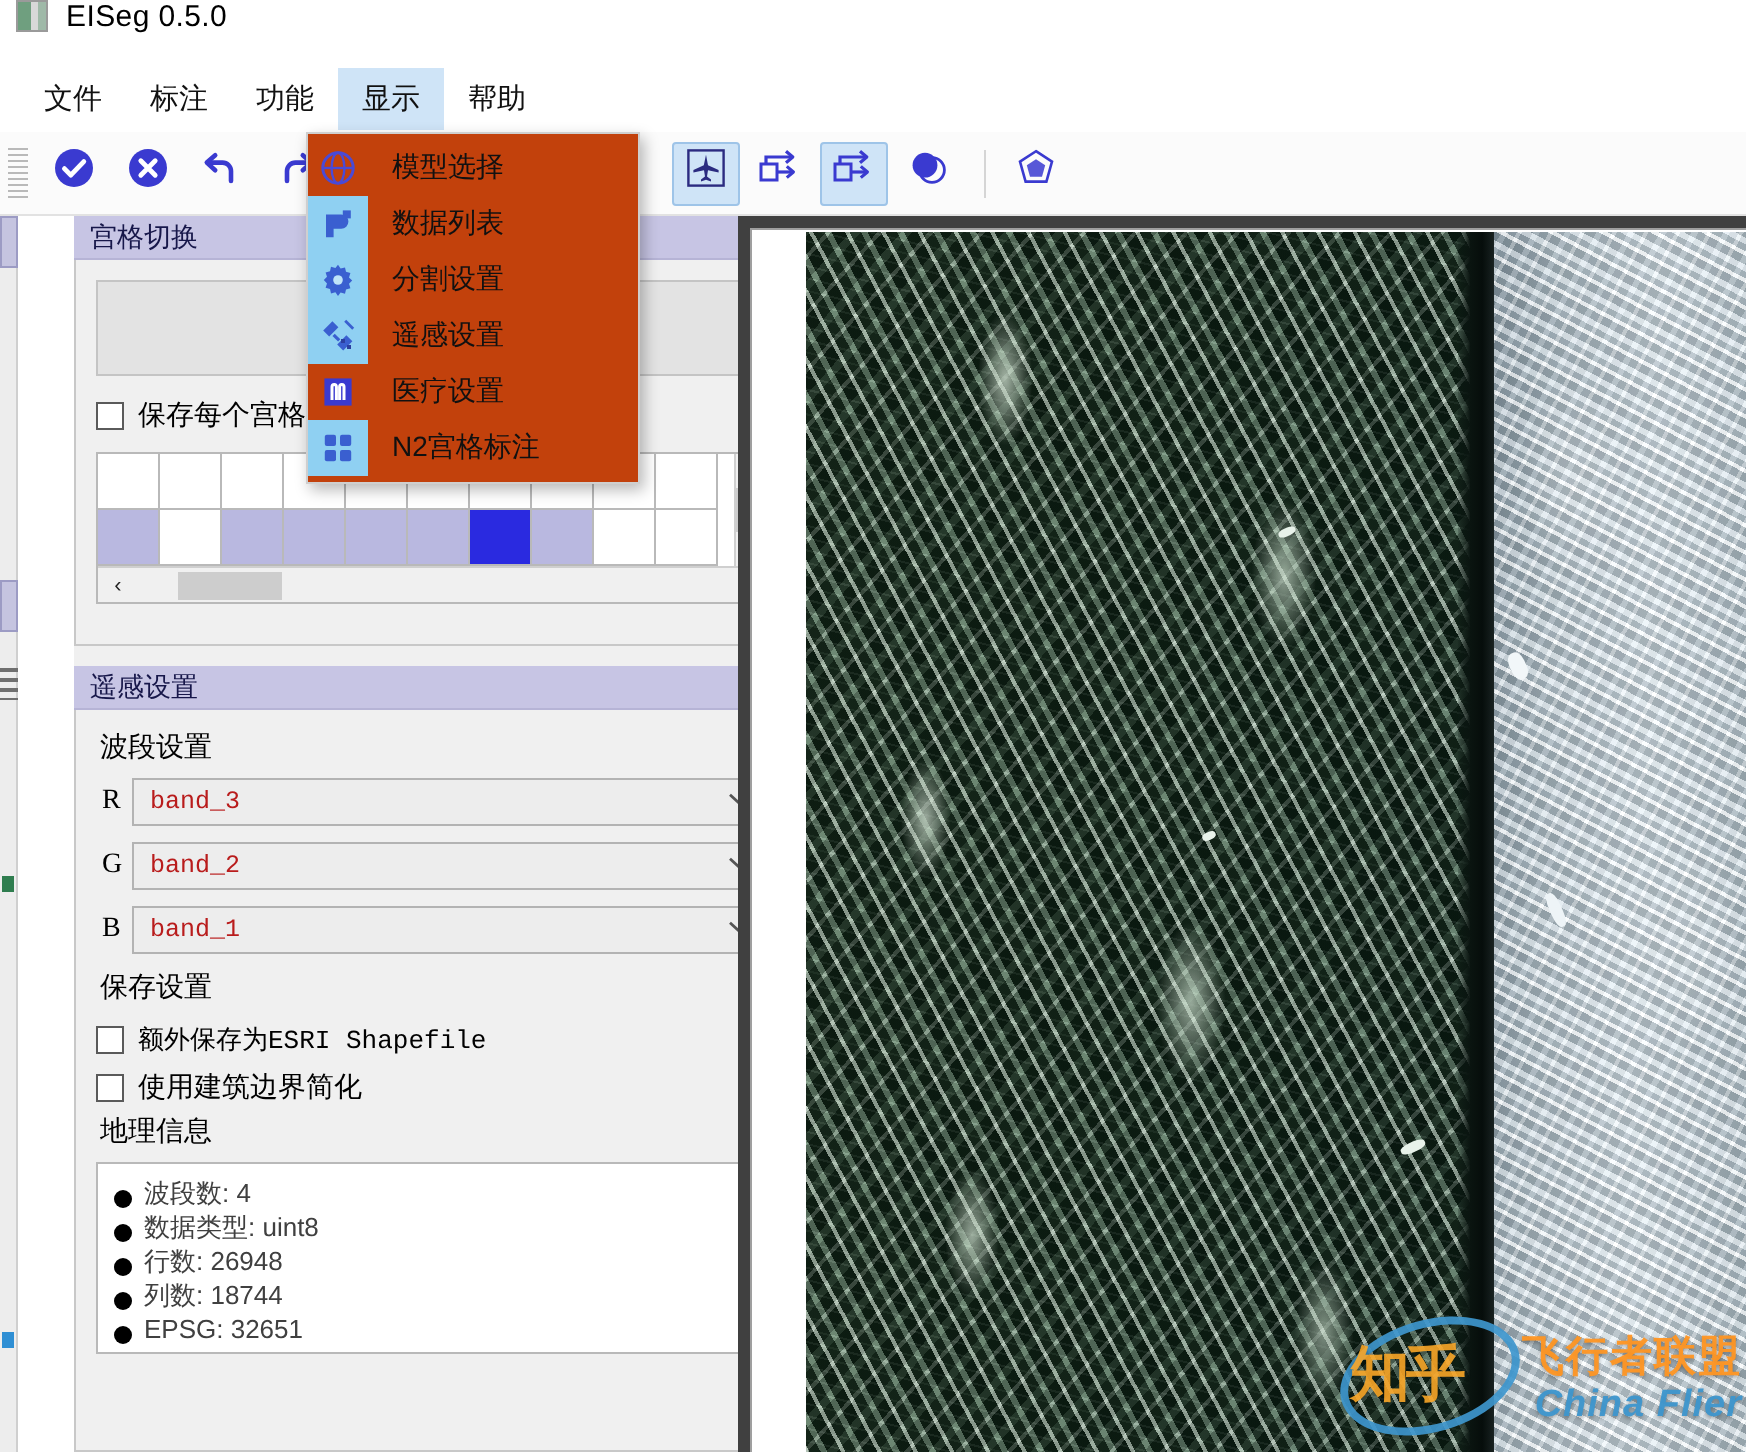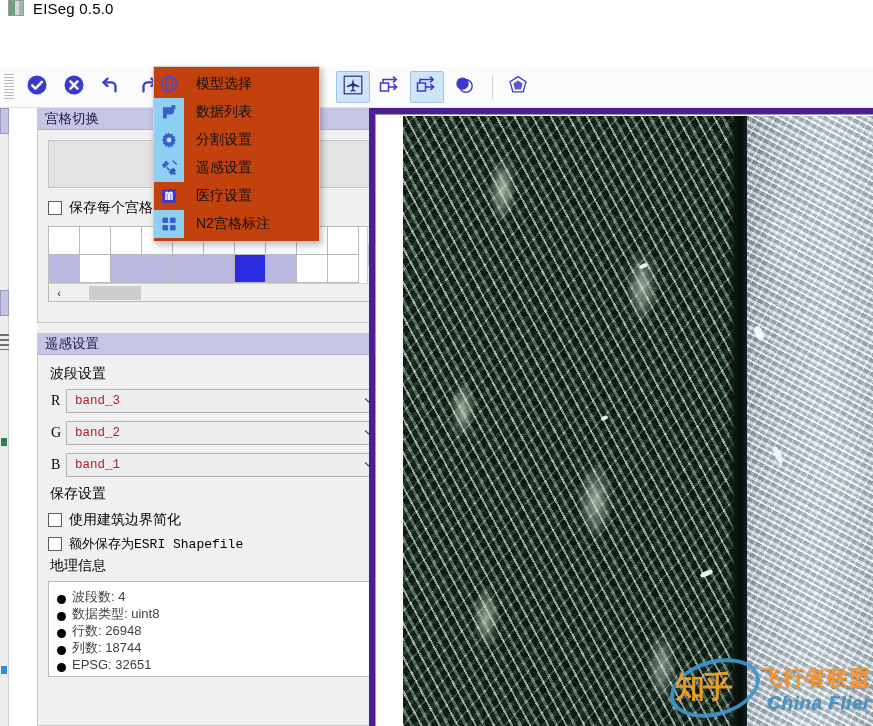--- a/index.html
+++ b/index.html
@@ -260,21 +260,21 @@
   .geo-bullet {
     width: 9px; height: 9px; border-radius: 50%;
     background: #000; flex: none;
     margin-right: 6px; position: relative; top: -1px;
   }
 
   
   #canvas-area {
     position: absolute; left: 369px; top: 108px;
     width: 504px; height: 618px;
-    background: #4c1d95;
+    background: #404040;
     padding: 6px 8px 0 6px;
   }
   #canvas-frame {
     width: 504px; height: 612px;
     background: #ffffff;
     border: 1px solid #9f9f9f;
     border-right: none; border-bottom: none;
     overflow: hidden;
     position: relative;
   }
@@ -399,20 +399,27 @@
 </head>
 <body>
 
 <div id="app">
 
   <div id="titlebar">
     <div id="title-icon"></div>
     <div id="title-text">EISeg 0.5.0</div>
   </div>
 
+  <div id="menubar">
+    <div class="menu-item">文件</div>
+    <div class="menu-item">标注</div>
+    <div class="menu-item">功能</div>
+    <div class="menu-item active">显示</div>
+    <div class="menu-item">帮助</div>
+  </div>
 
   <div id="toolbar">
     <div id="tb-grip"></div>
 
     <div class="tb-btn">
       <span>
         <svg width="22" height="22" viewBox="0 0 22 22">
           <circle cx="11" cy="11" r="9.5" fill="#3a3ad0"></circle>
           <path d="M6.2 11.3l3.2 3.3 6.5-6.8" stroke="#fff" stroke-width="2.4" fill="none" stroke-linecap="round" stroke-linejoin="round"></path>
         </svg>
@@ -628,26 +635,26 @@
                   <path d="M1 1.4l5.5 5 5.5-5" stroke="#555" stroke-width="1.4" fill="none"></path>
                 </svg>
             </span>
           </span>
         </div>
 
         <div class="section-label">保存设置</div>
 
         <div class="save-check">
           <span class="cbx"></span>
-          <span class="cbx-label">使用建筑边界简化</span>
+          <span class="cbx-label mono-in">额外保存为ESRI Shapefile</span>
         </div>
 
         <div class="save-check">
           <span class="cbx"></span>
-          <span class="cbx-label mono-in">额外保存为ESRI Shapefile</span>
+          <span class="cbx-label">使用建筑边界简化</span>
         </div>
 
         <div class="section-label" style="margin-top:2px">地理信息</div>
 
         <div id="geo-box">
           <div class="geo-item">
             <span class="geo-bullet"></span>
             <span>波段数: 4</span>
           </div>
           <div class="geo-item">

